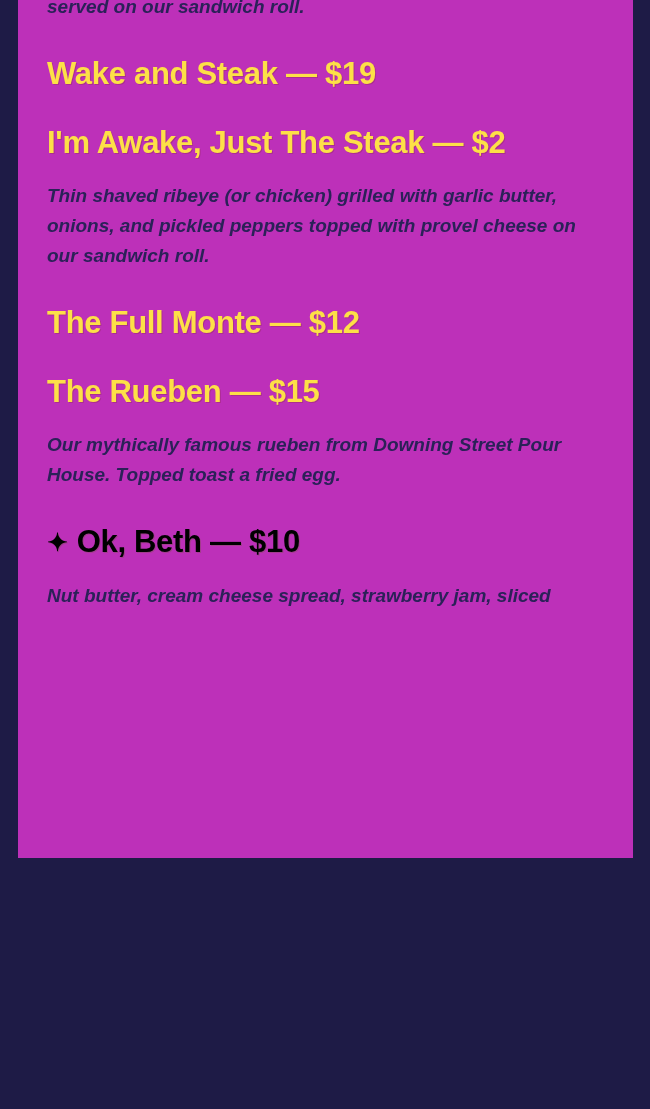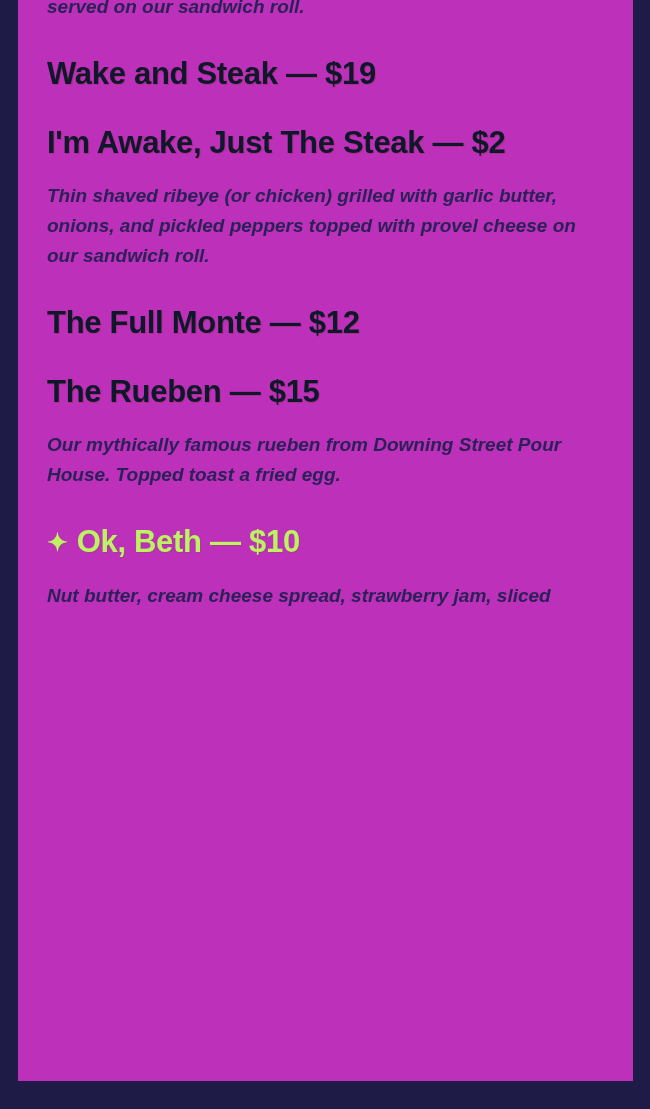--- a/index.html
+++ b/index.html
@@ -12,38 +12,38 @@
     background: #1e1b46;
     overflow: hidden;
     position: relative;
     font-family: "Liberation Sans", sans-serif;
   }
   .menu-panel {
     position: absolute;
     left: 18px;
     top: 0;
     width: 615px;
-    height: 1081px;
+    height: 858px;
     background: #bd30b9;
     box-sizing: border-box;
     padding: 0 16px 0 29px;
     overflow: hidden;
   }
   .menu-item-title {
     font-family: "Liberation Sans", sans-serif;
     font-weight: 700;
     font-size: 31px;
     line-height: 34px;
     letter-spacing: -0.3px;
-    color: #0f172a;
+    color: #fde047;
     margin: 35px 0 21px 0;
     text-shadow: 1px 1px 0 rgba(120, 40, 20, 0.25);
   }
   .menu-item-title.alt {
-    color: #bef264;
+    color: #000000;
     text-shadow: 1px 1px 0 rgba(90, 100, 20, 0.25);
   }
   .menu-item-desc {
     font-family: "Liberation Sans", sans-serif;
     font-weight: 700;
     font-style: italic;
     font-size: 19px;
     line-height: 30px;
     color: #2b2158;
     margin: 0;

